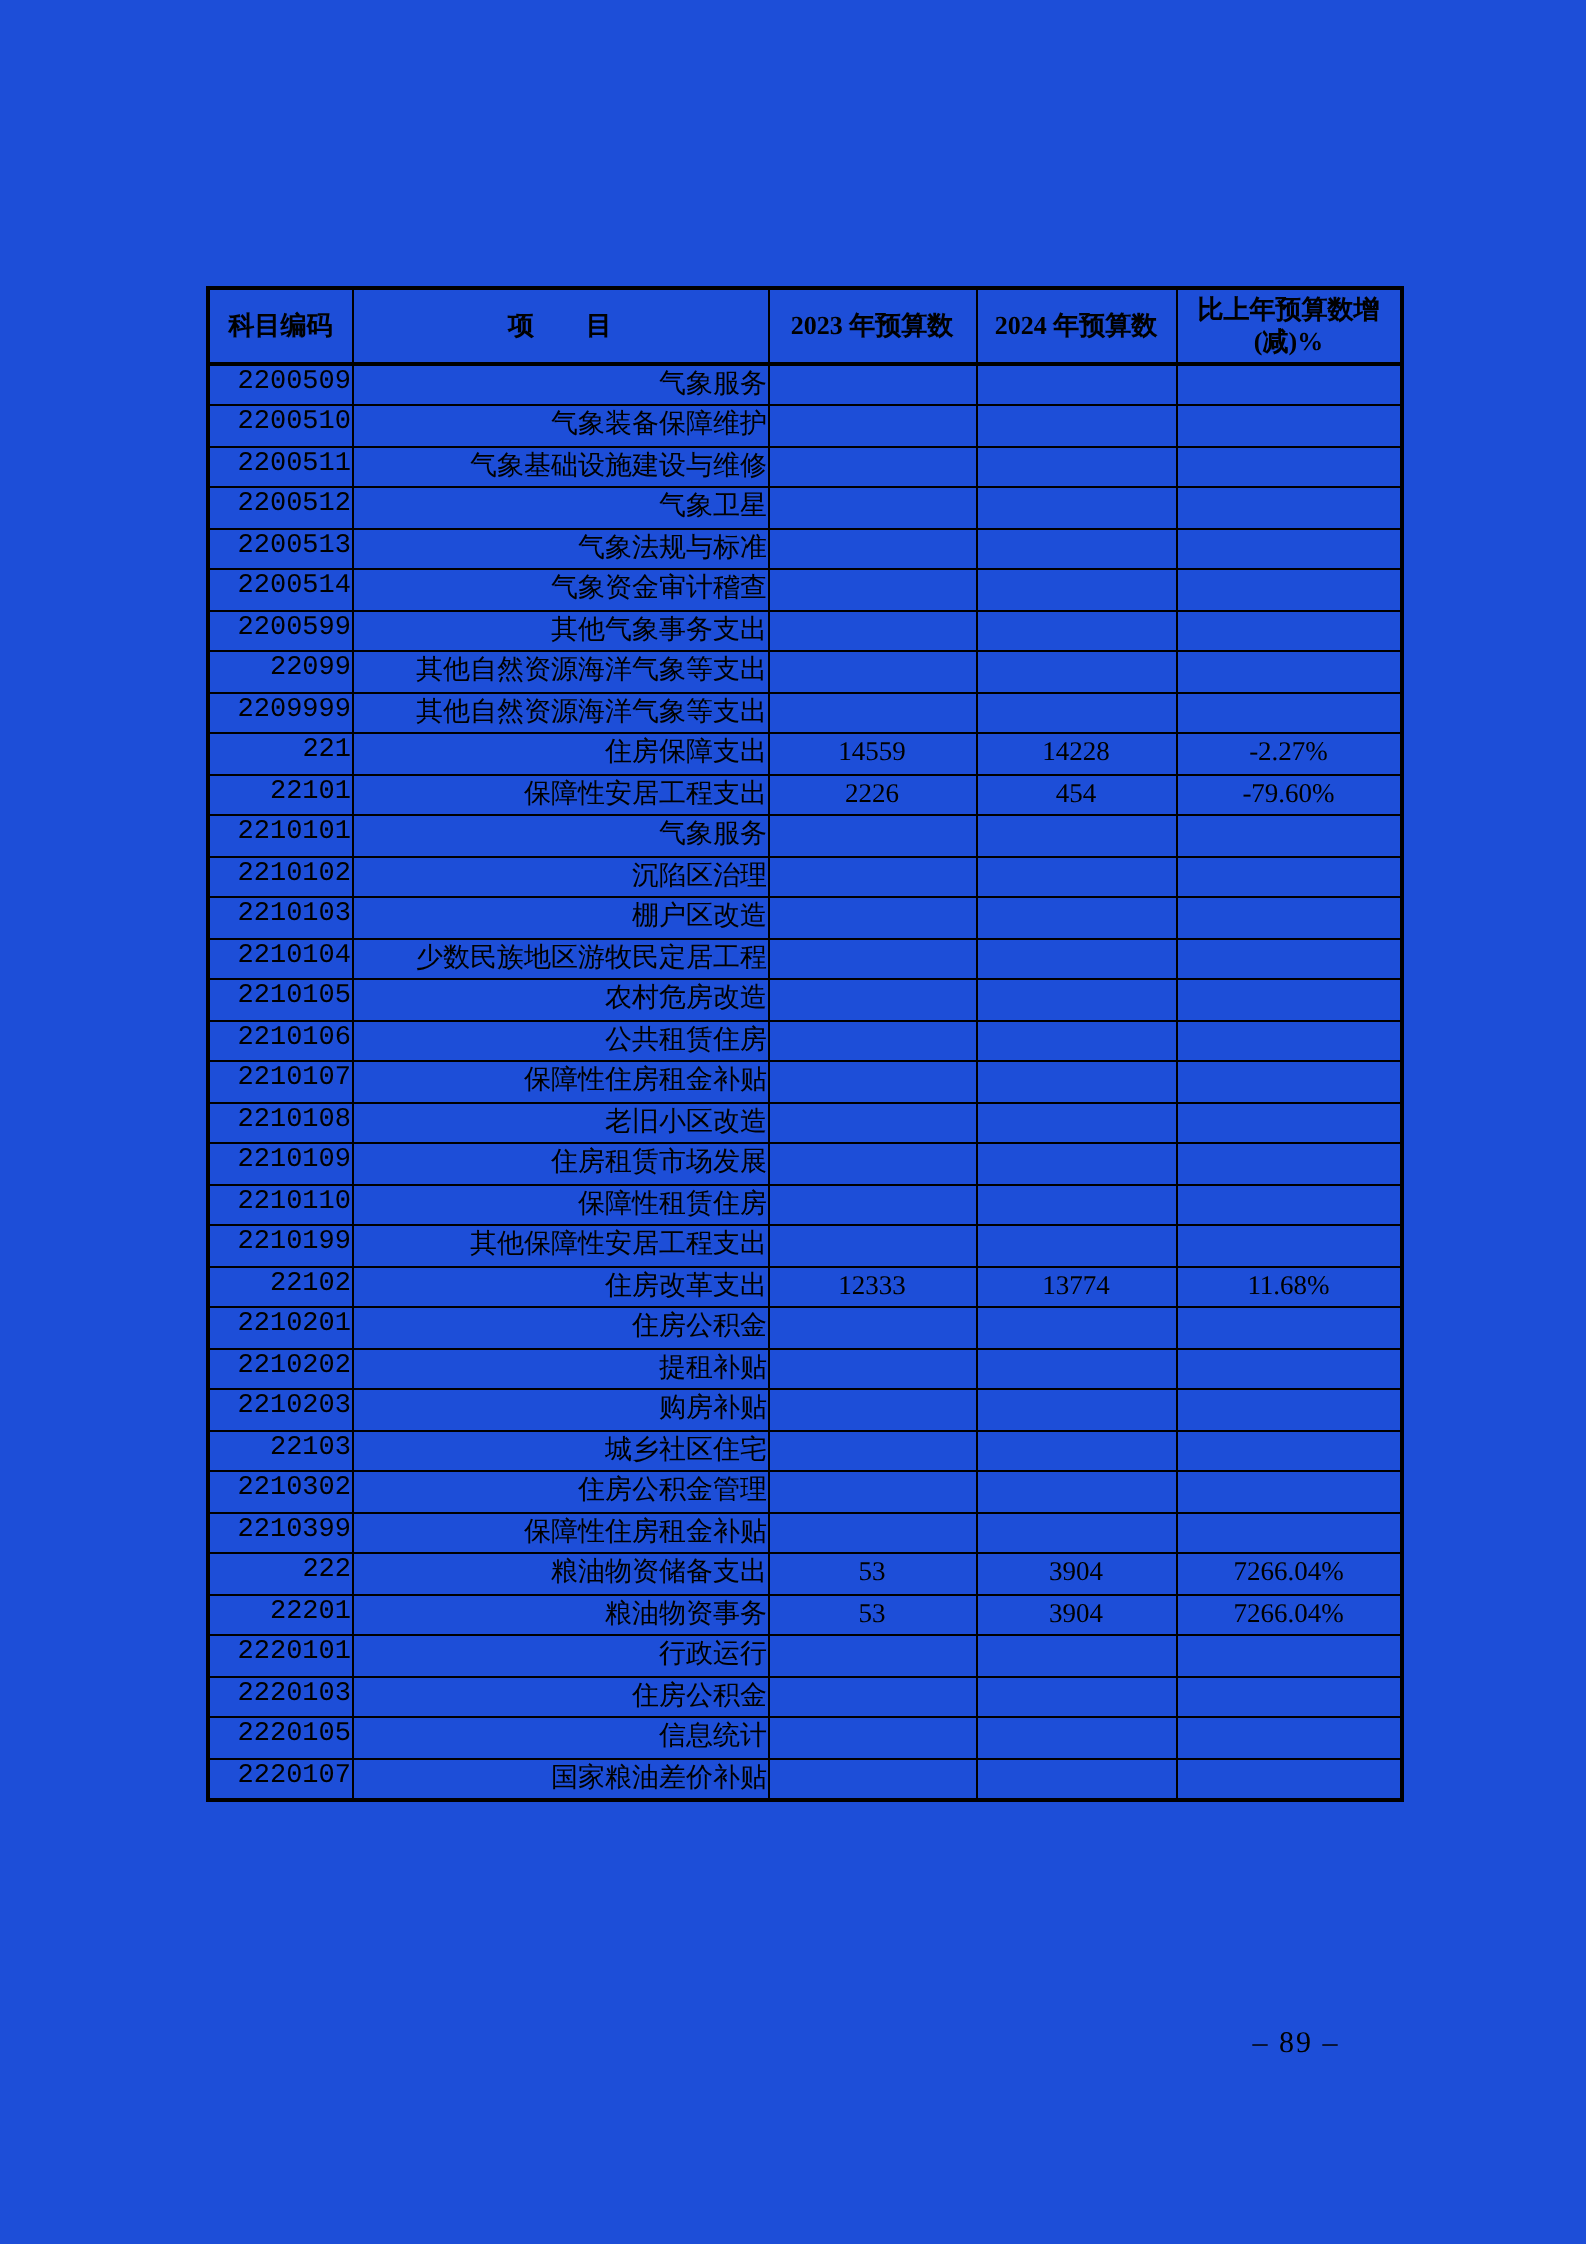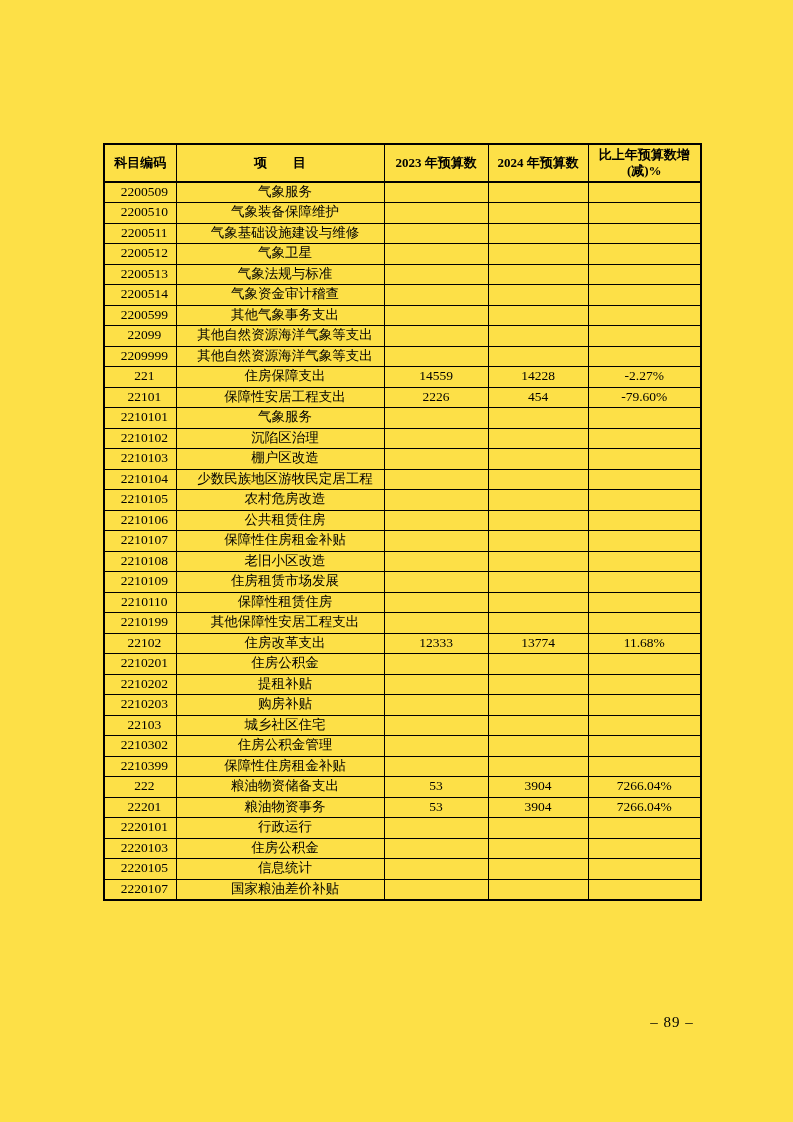--- a/index.html
+++ b/index.html
@@ -1,21 +1,21 @@
 <!DOCTYPE html>
 <html><head>
 <meta charset="utf-8">
 <style>
   * { margin: 0; padding: 0; box-sizing: border-box; }
   html, body { background: #e8e8e8; }
   .page {
     position: relative;
     width: 793px;
     height: 1122px;
-    background: #fde047;
+    background: #1d4ed8;
     margin: 0 auto;
     font-family: "Liberation Serif", "DejaVu Serif", serif;
     color: #000000;
     overflow: hidden;
   }
   table.budget-table {
     position: absolute;
     left: 103px;
     top: 143px;
     width: 597px;
@@ -35,27 +35,27 @@
   table.budget-table thead th {
     height: 38px;
     font-weight: bold;
     text-align: center;
     font-size: 13px;
     border-bottom: 2px solid #000000;
     white-space: normal;
     padding: 1px 2px;
   }
   table.budget-table tbody td { height: 20.5px; }
-  td.c-code  { text-align: center; padding-left: 8px;  font-size: 13px; }
-  td.c-item  { text-align: center; padding-left: 10px; }
+  td.c-code  { text-align: right; padding-left: 8px;  font-size: 13px; font-family: Liberation Mono, monospace; }
+  td.c-item  { text-align: right; padding-left: 10px; }
   td.c-y2023, td.c-y2024, td.c-change { text-align: center; font-size: 13px; }
   .page-number {
     position: absolute;
     top: 1014px;
-    left: 632px;
+    left: 608px;
     width: 80px;
     text-align: center;
     font-size: 15px;
     letter-spacing: 1px;
   }
 </style>
 </head>
 <body>
 
 <div class="page">

